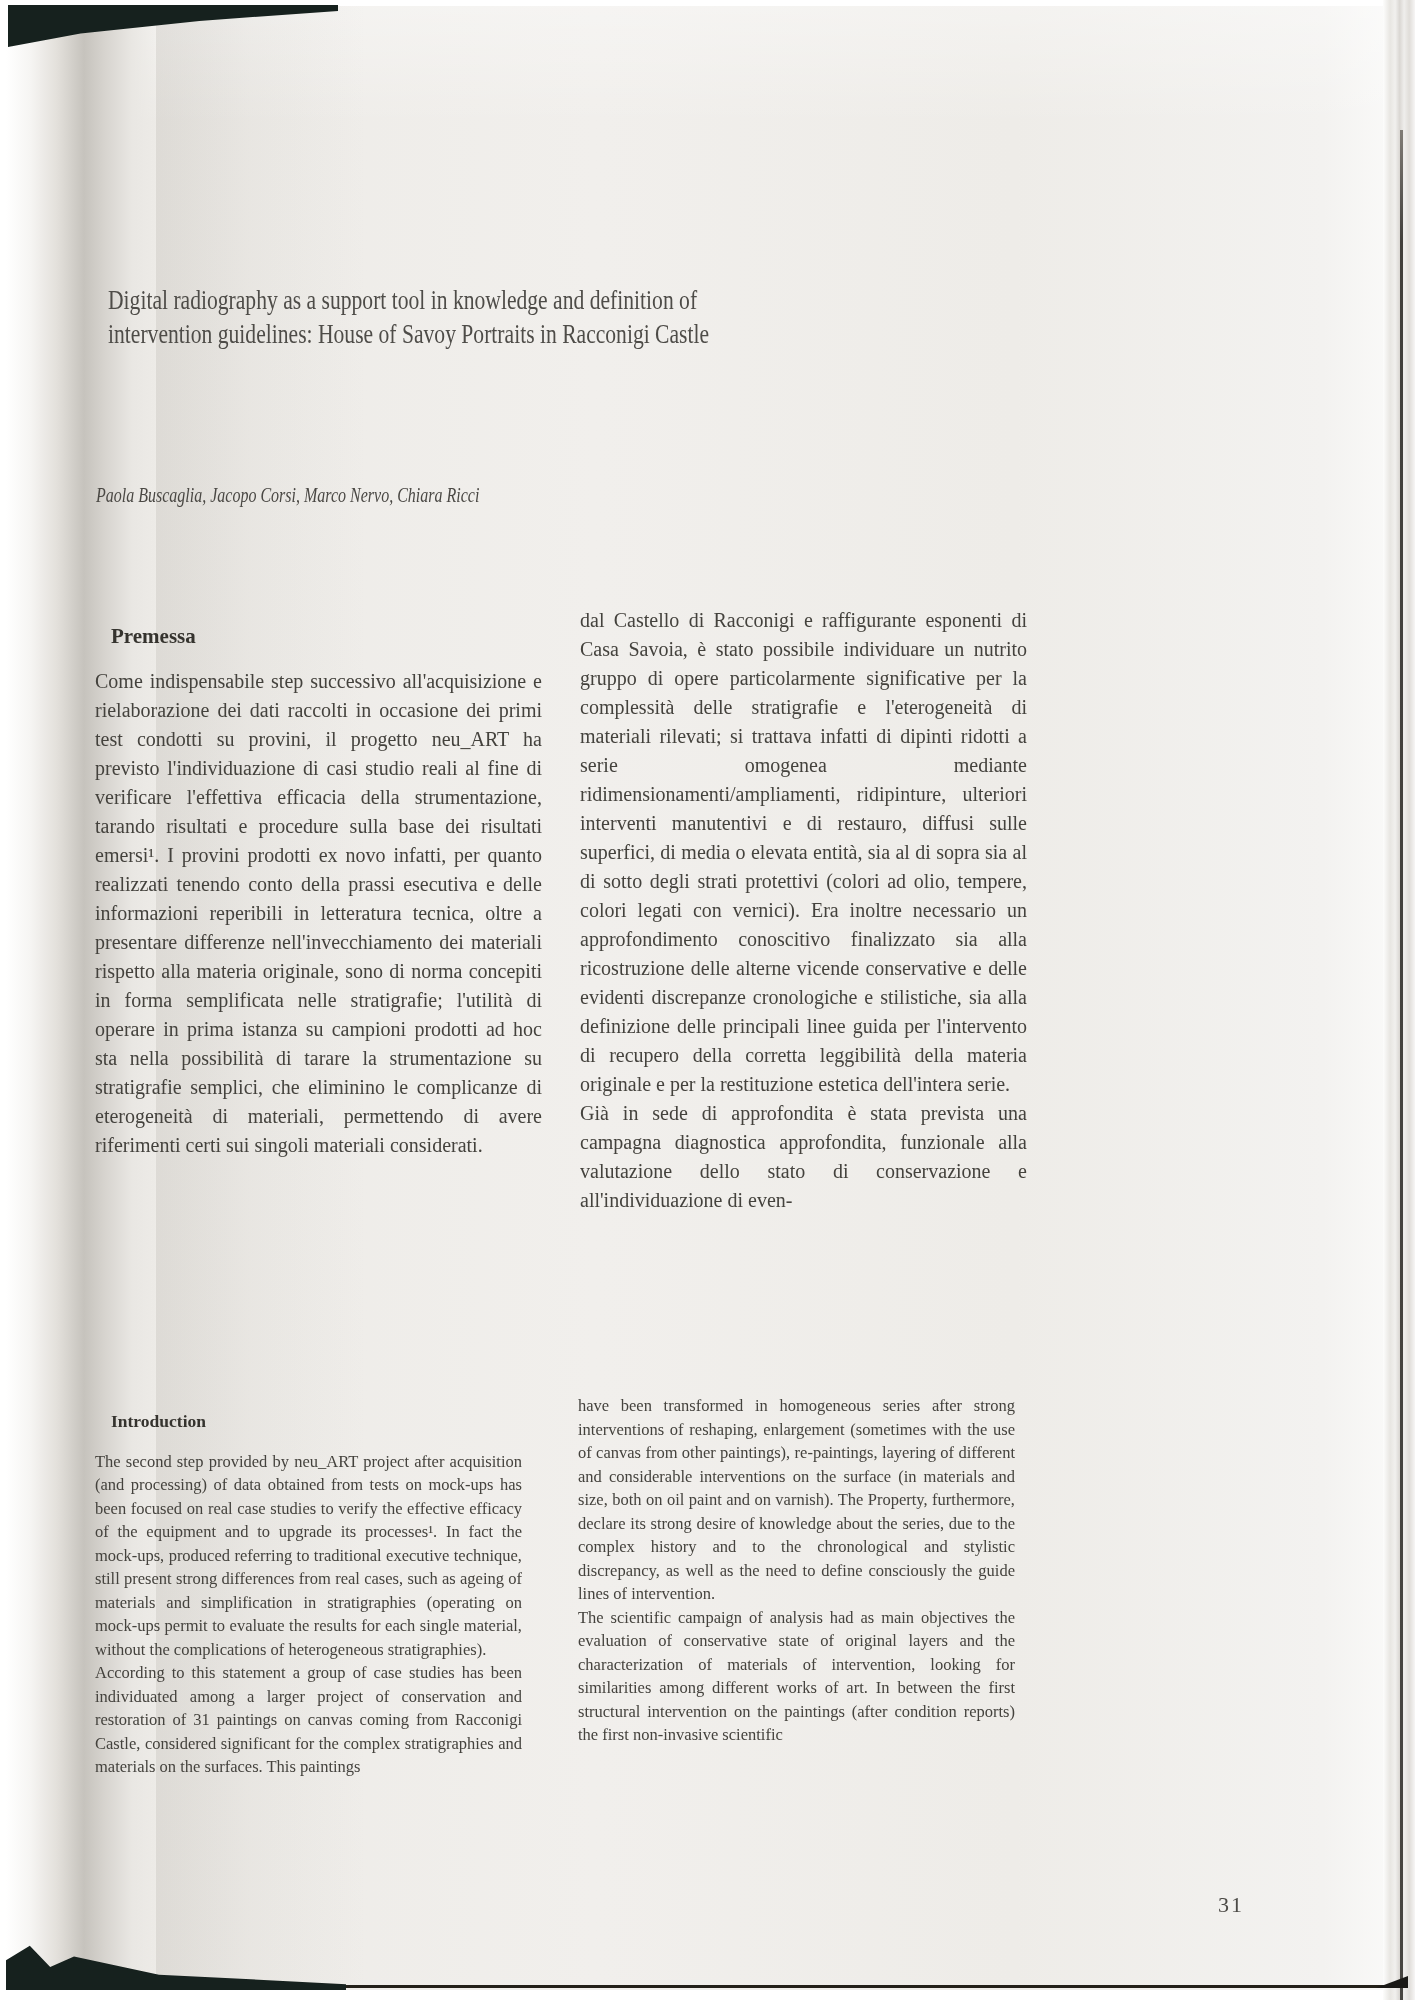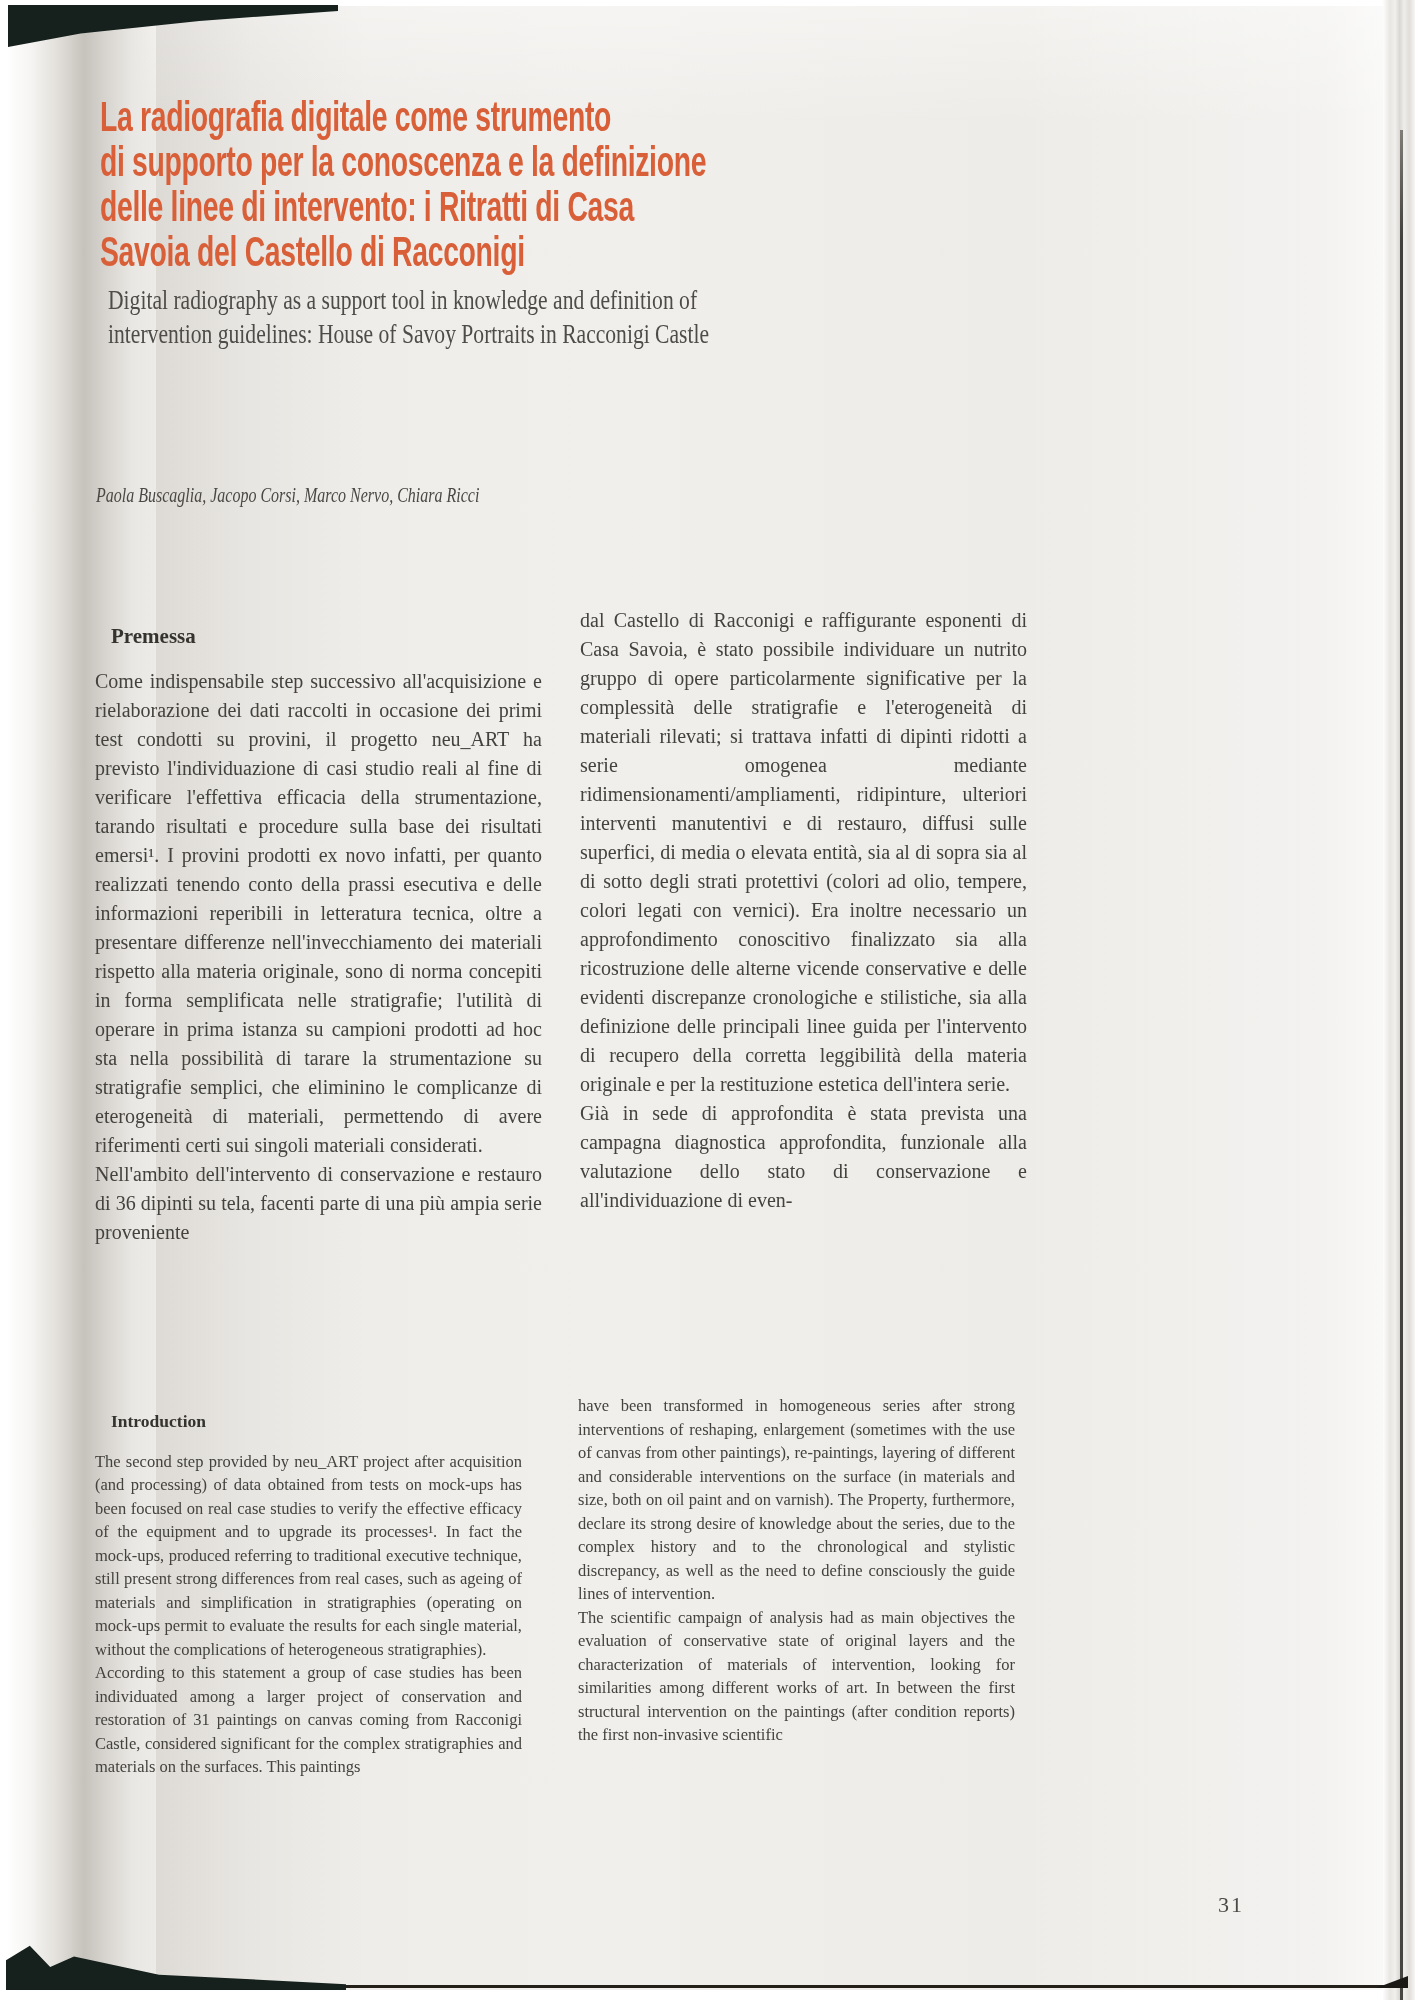--- a/index.html
+++ b/index.html
@@ -136,39 +136,32 @@
   <div class="page-surface"></div>
   <div class="left-curve"></div>
   <div class="gutter-soft"></div>
   <div class="top-cover"></div>
   <div class="right-stack"></div>
   <div class="right-line"></div>
   <div class="bottom-line"></div>
   <div class="bottom-wedge"></div>
   <div class="corner-br"></div>
 
-  <h1 class="title">
-      <div class="title-line">La radiografia digitale come strumento</div>
-      <div class="title-line">di supporto per la conoscenza e la definizione</div>
-      <div class="title-line">delle linee di intervento: i Ritratti di Casa</div>
-      <div class="title-line">Savoia del Castello di Racconigi</div>
-    </h1>
 
   <div class="subtitle">
       <div class="subtitle-line">Digital radiography as a support tool in knowledge and definition of</div>
       <div class="subtitle-line">intervention guidelines: House of Savoy Portraits in Racconigi Castle</div>
     </div>
 
   <div class="authors">Paola Buscaglia, Jacopo Corsi, Marco Nervo, Chiara Ricci</div>
 
   <section class="it-col col-1">
     <h2 class="it-heading">Premessa</h2>
     <div>
         <div class="para">Come indispensabile step successivo all'acquisizione e rielaborazione dei dati raccolti in occasione dei primi test condotti su provini, il progetto neu_ART ha previsto l'individuazione di casi studio reali al fine di verificare l'effettiva efficacia della strumentazione, tarando risultati e procedure sulla base dei risultati emersi¹. I provini prodotti ex novo infatti, per quanto realizzati tenendo conto della prassi esecutiva e delle informazioni reperibili in letteratura tecnica, oltre a presentare differenze nell'invecchiamento dei materiali rispetto alla materia originale, sono di norma concepiti in forma semplificata nelle stratigrafie; l'utilità di operare in prima istanza su campioni prodotti ad hoc sta nella possibilità di tarare la strumentazione su stratigrafie semplici, che eliminino le complicanze di eterogeneità di materiali, permettendo di avere riferimenti certi sui singoli materiali considerati.</div>
-        <div class="para">Nell'ambito dell'intervento di conservazione e restauro di 36 dipinti su tela, facenti parte di una più ampia serie proveniente</div>
       </div>
   </section>
 
   <section class="it-col col-2">
     <div>
         <div class="para">dal Castello di Racconigi e raffigurante esponenti di Casa Savoia, è stato possibile individuare un nutrito gruppo di opere particolarmente significative per la complessità delle stratigrafie e l'eterogeneità di materiali rilevati; si trattava infatti di dipinti ridotti a serie omogenea mediante ridimensionamenti/ampliamenti, ridipinture, ulteriori interventi manutentivi e di restauro, diffusi sulle superfici, di media o elevata entità, sia al di sopra sia al di sotto degli strati protettivi (colori ad olio, tempere, colori legati con vernici). Era inoltre necessario un approfondimento conoscitivo finalizzato sia alla ricostruzione delle alterne vicende conservative e delle evidenti discrepanze cronologiche e stilistiche, sia alla definizione delle principali linee guida per l'intervento di recupero della corretta leggibilità della materia originale e per la restituzione estetica dell'intera serie.</div>
         <div class="para">Già in sede di approfondita è stata prevista una campagna diagnostica approfondita, funzionale alla valutazione dello stato di conservazione e all'individuazione di even-</div>
       </div>
   </section>
 

